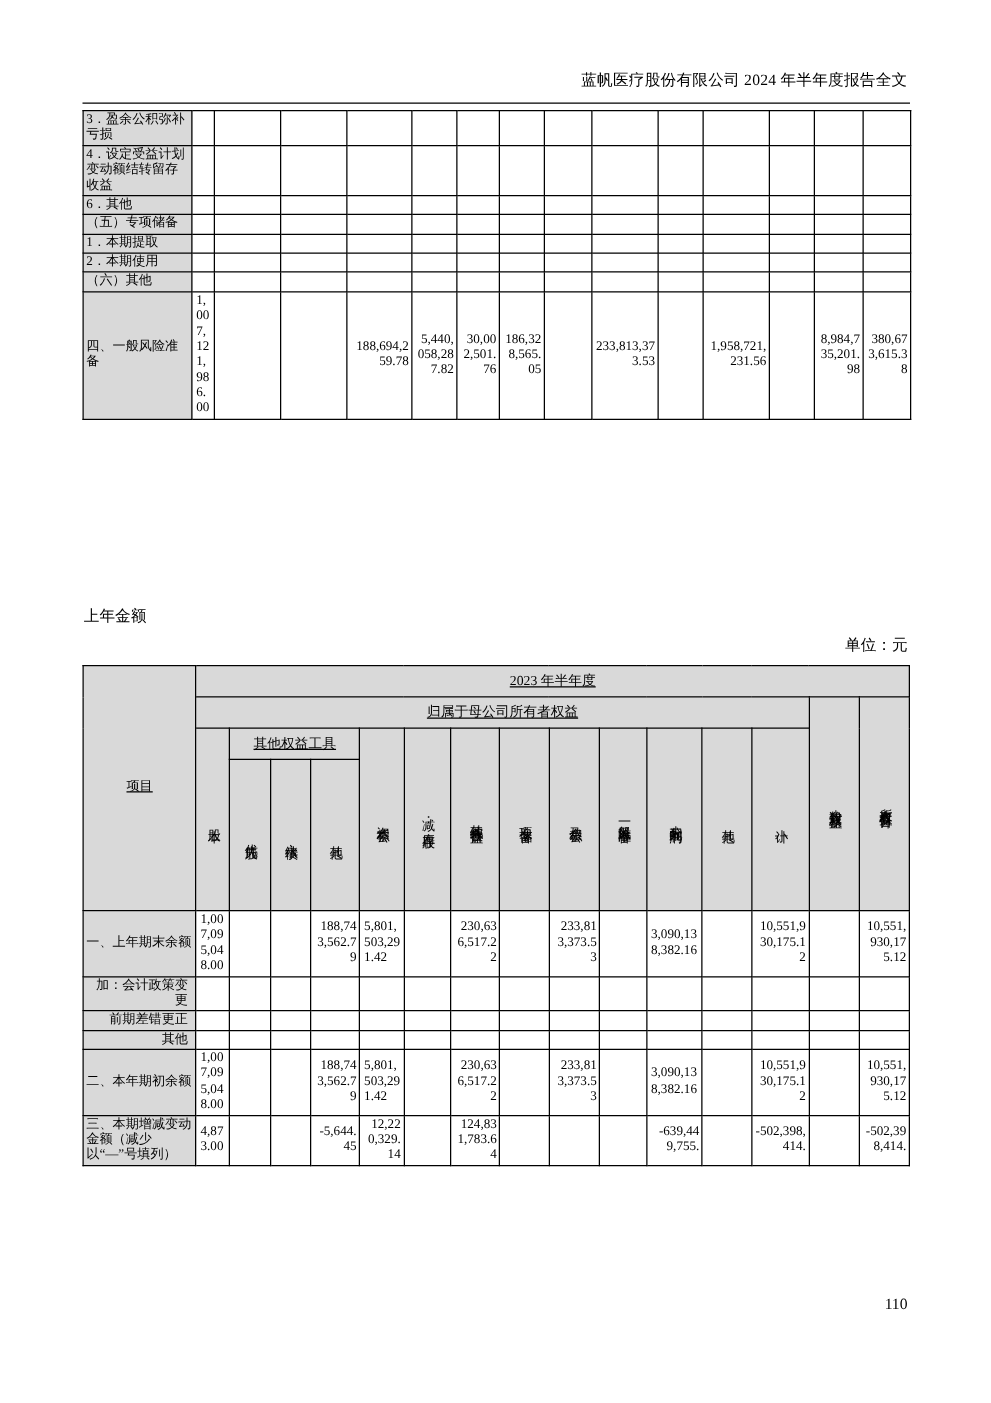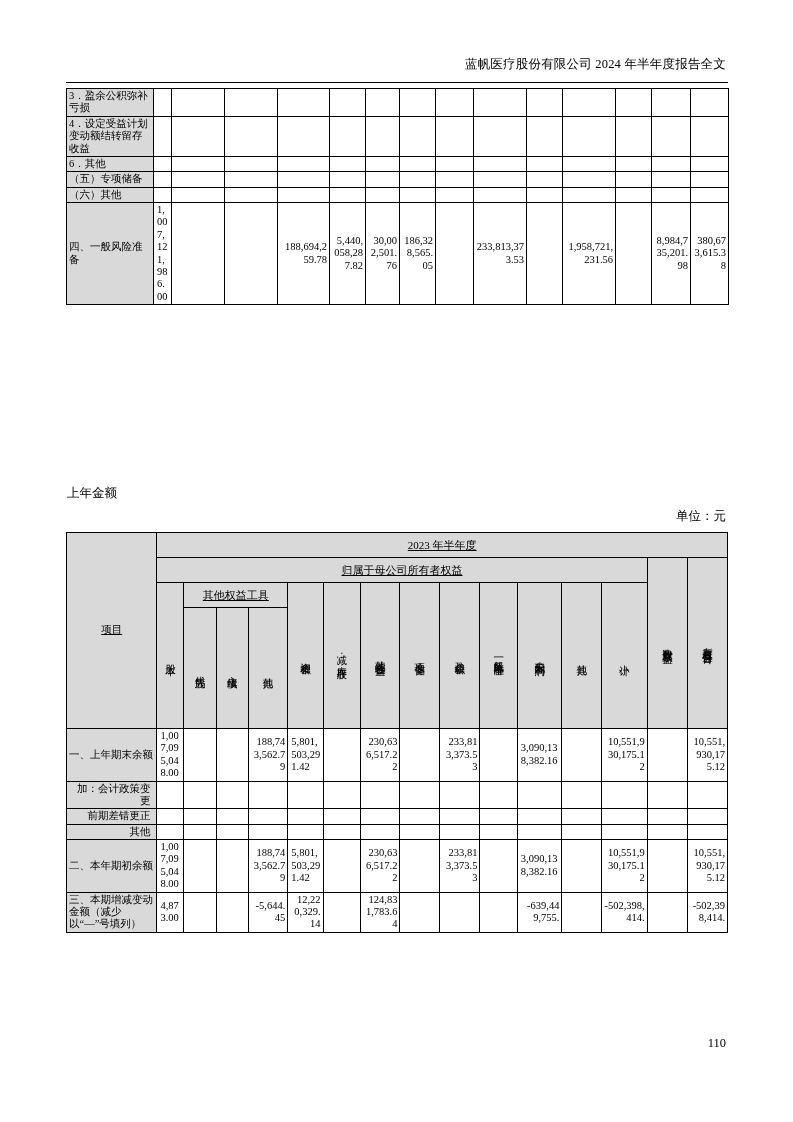--- a/index.html
+++ b/index.html
@@ -173,20 +173,54 @@
             <td class="num"></td>
           <td class="num"></td>
             <td class="num"></td>
           <td class="num"></td>
             <td class="num"></td>
           <td class="num"></td>
             <td class="num"></td>
         </tr>
         <tr>
           <td class="lbl">（五）专项储备</td>
+          <td class="num"></td>
+            <td class="num"></td>
+          <td class="num"></td>
+            <td class="num"></td>
+          <td class="num"></td>
+            <td class="num"></td>
+          <td class="num"></td>
+            <td class="num"></td>
+          <td class="num"></td>
+            <td class="num"></td>
+          <td class="num"></td>
+            <td class="num"></td>
+          <td class="num"></td>
+            <td class="num"></td>
+        </tr>
+        <tr>
+          <td class="lbl">1．本期提取</td>
+          <td class="num"></td>
+            <td class="num"></td>
+          <td class="num"></td>
+            <td class="num"></td>
+          <td class="num"></td>
+            <td class="num"></td>
+          <td class="num"></td>
+            <td class="num"></td>
+          <td class="num"></td>
+            <td class="num"></td>
+          <td class="num"></td>
+            <td class="num"></td>
+          <td class="num"></td>
+            <td class="num"></td>
+        </tr>
+        <tr>
+          <td class="lbl">2．本期使用</td>
           <td class="num"></td>
             <td class="num"></td>
           <td class="num"></td>
             <td class="num"></td>
           <td class="num"></td>
             <td class="num"></td>
           <td class="num"></td>
             <td class="num"></td>
           <td class="num"></td>
             <td class="num"></td>

